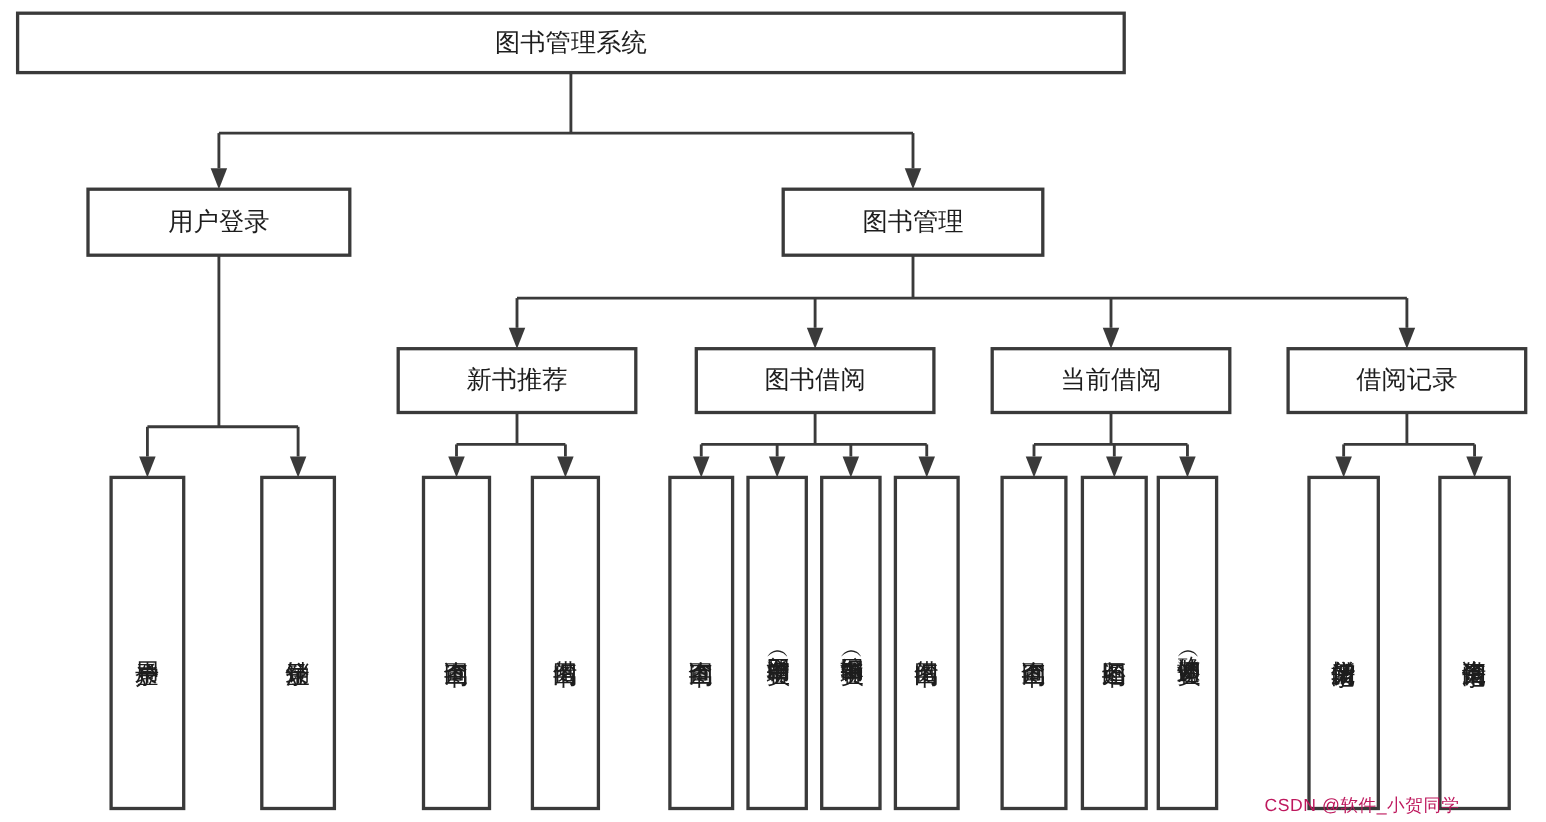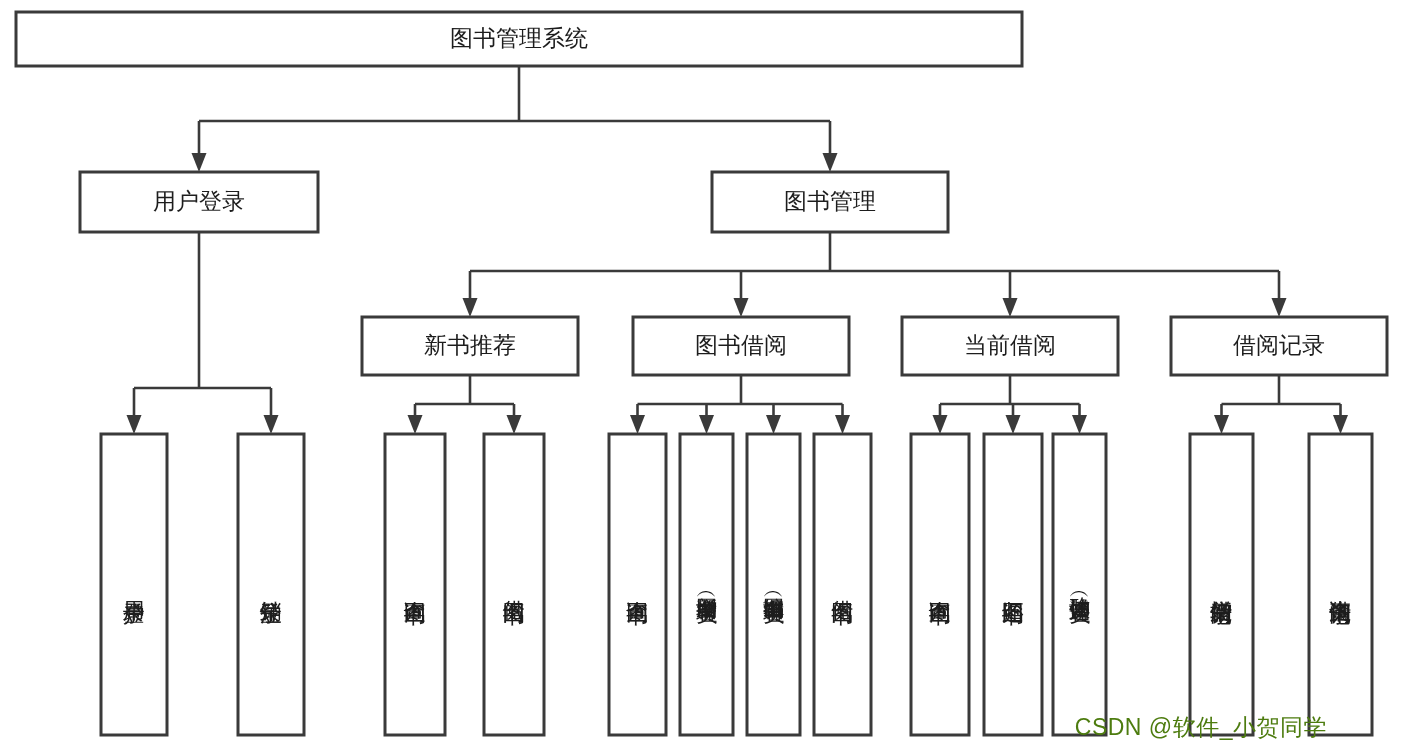--- a/index.html
+++ b/index.html
@@ -63,22 +63,22 @@
     text-orientation: upright;
     letter-spacing: 1px;
     white-space: nowrap;
     pointer-events: none;
   }
   .watermark {
     position: absolute;
     right: 8px;
     bottom: 4px;
     font-family: "Liberation Sans", "DejaVu Sans", sans-serif;
-    font-size: 23px;
-    color: #4d7c0f;
+    font-size: 16px;
+    color: #be185d;
     letter-spacing: 0.5px;
     white-space: nowrap;
   }
 </style>
 </head>
 <body>
 
 <div id="diagram-root">
 
   <svg class="diagram-canvas" id="canvas" viewBox="0 0 1405 747" xmlns="http://www.w3.org/2000/svg">

